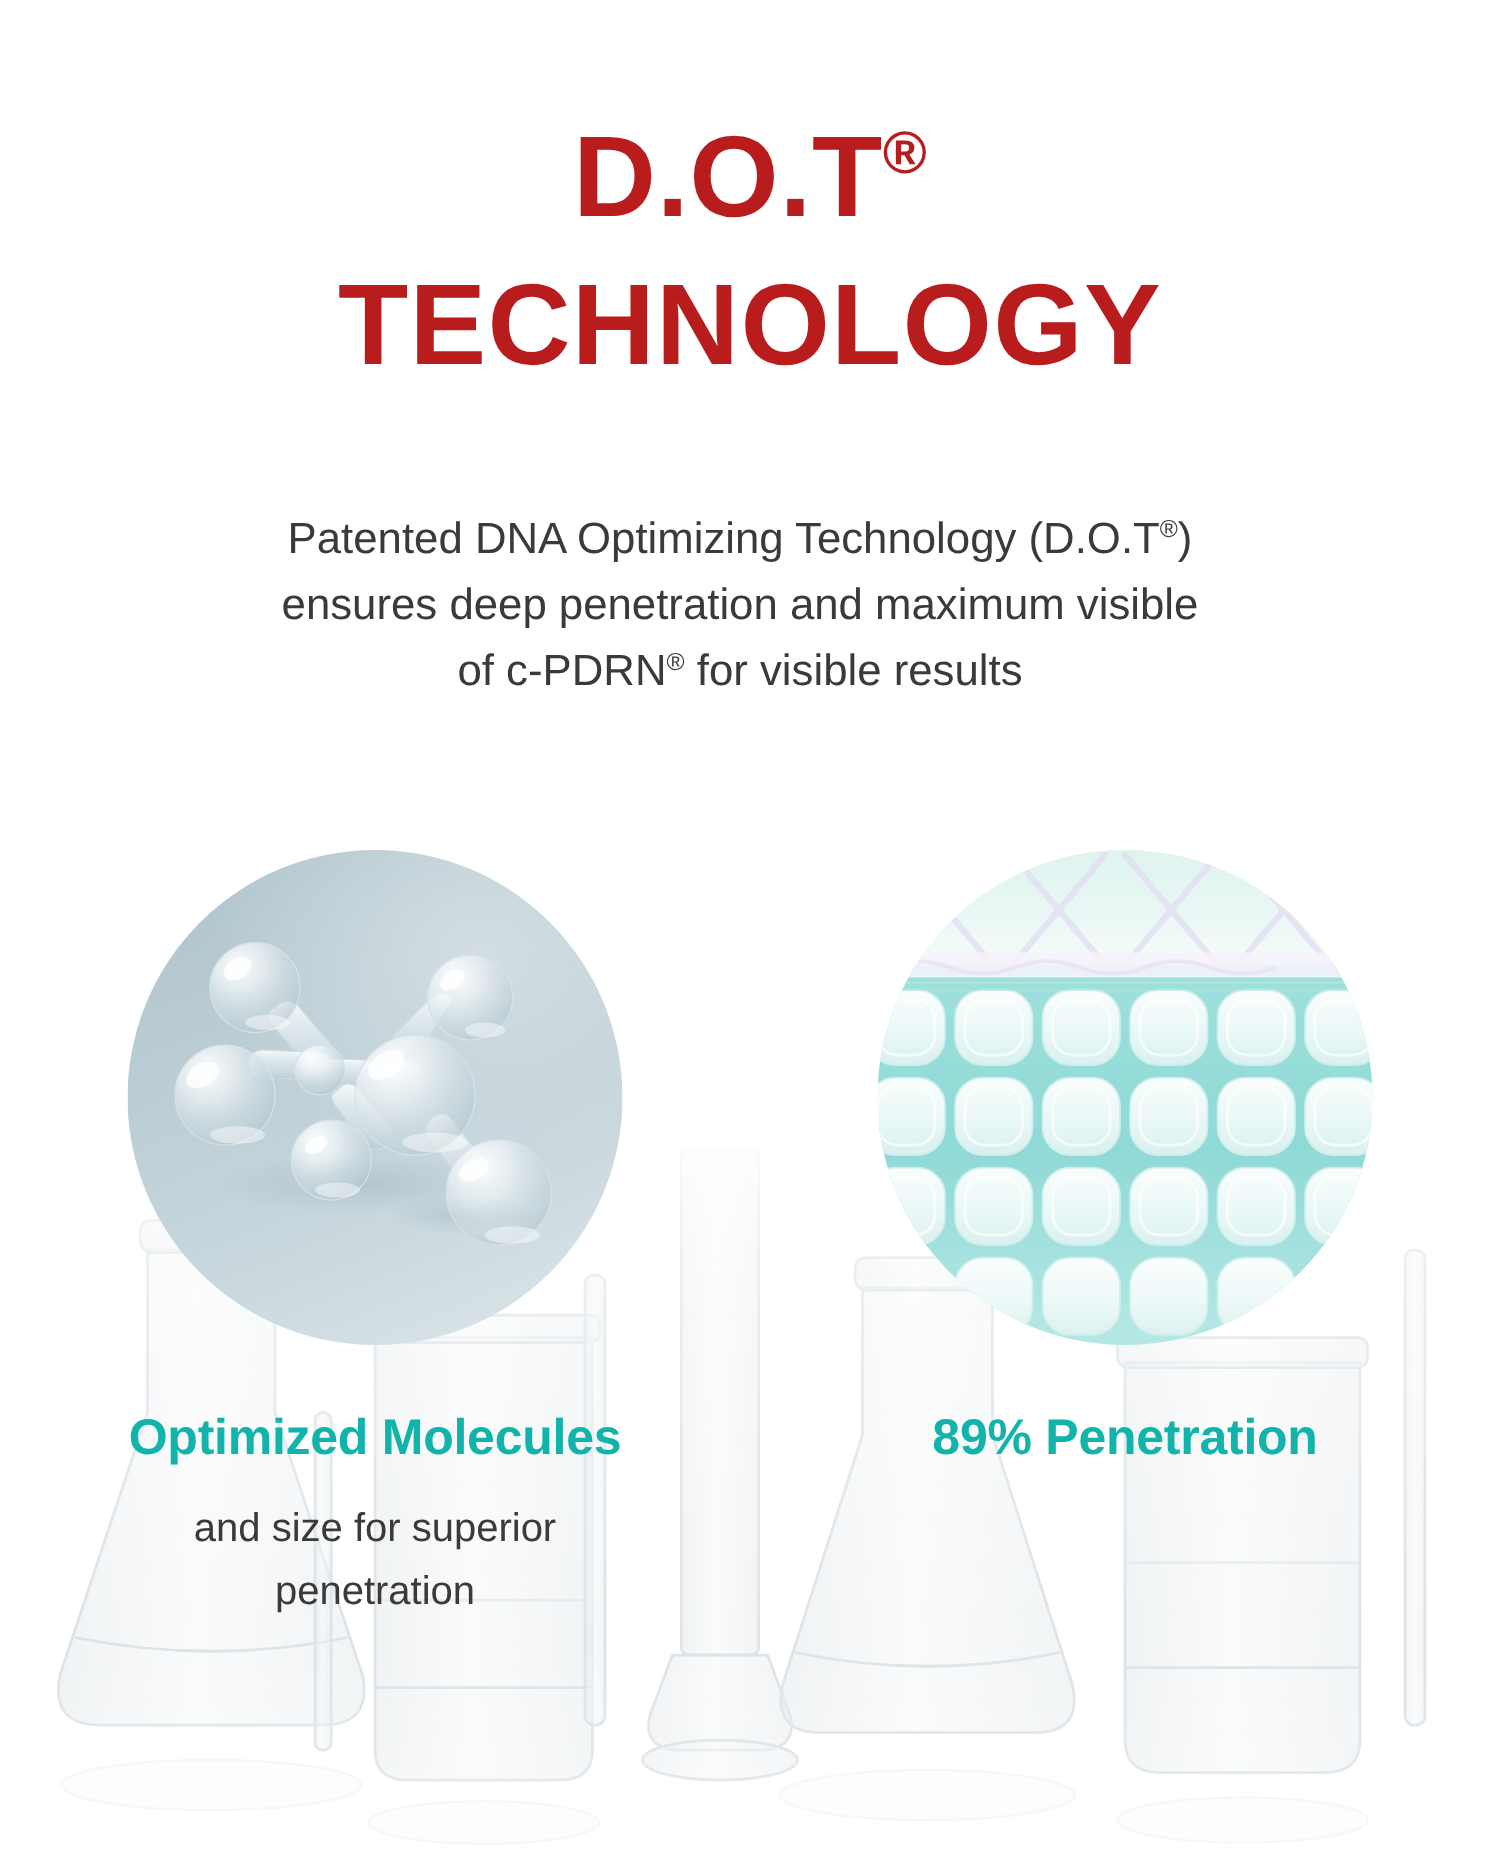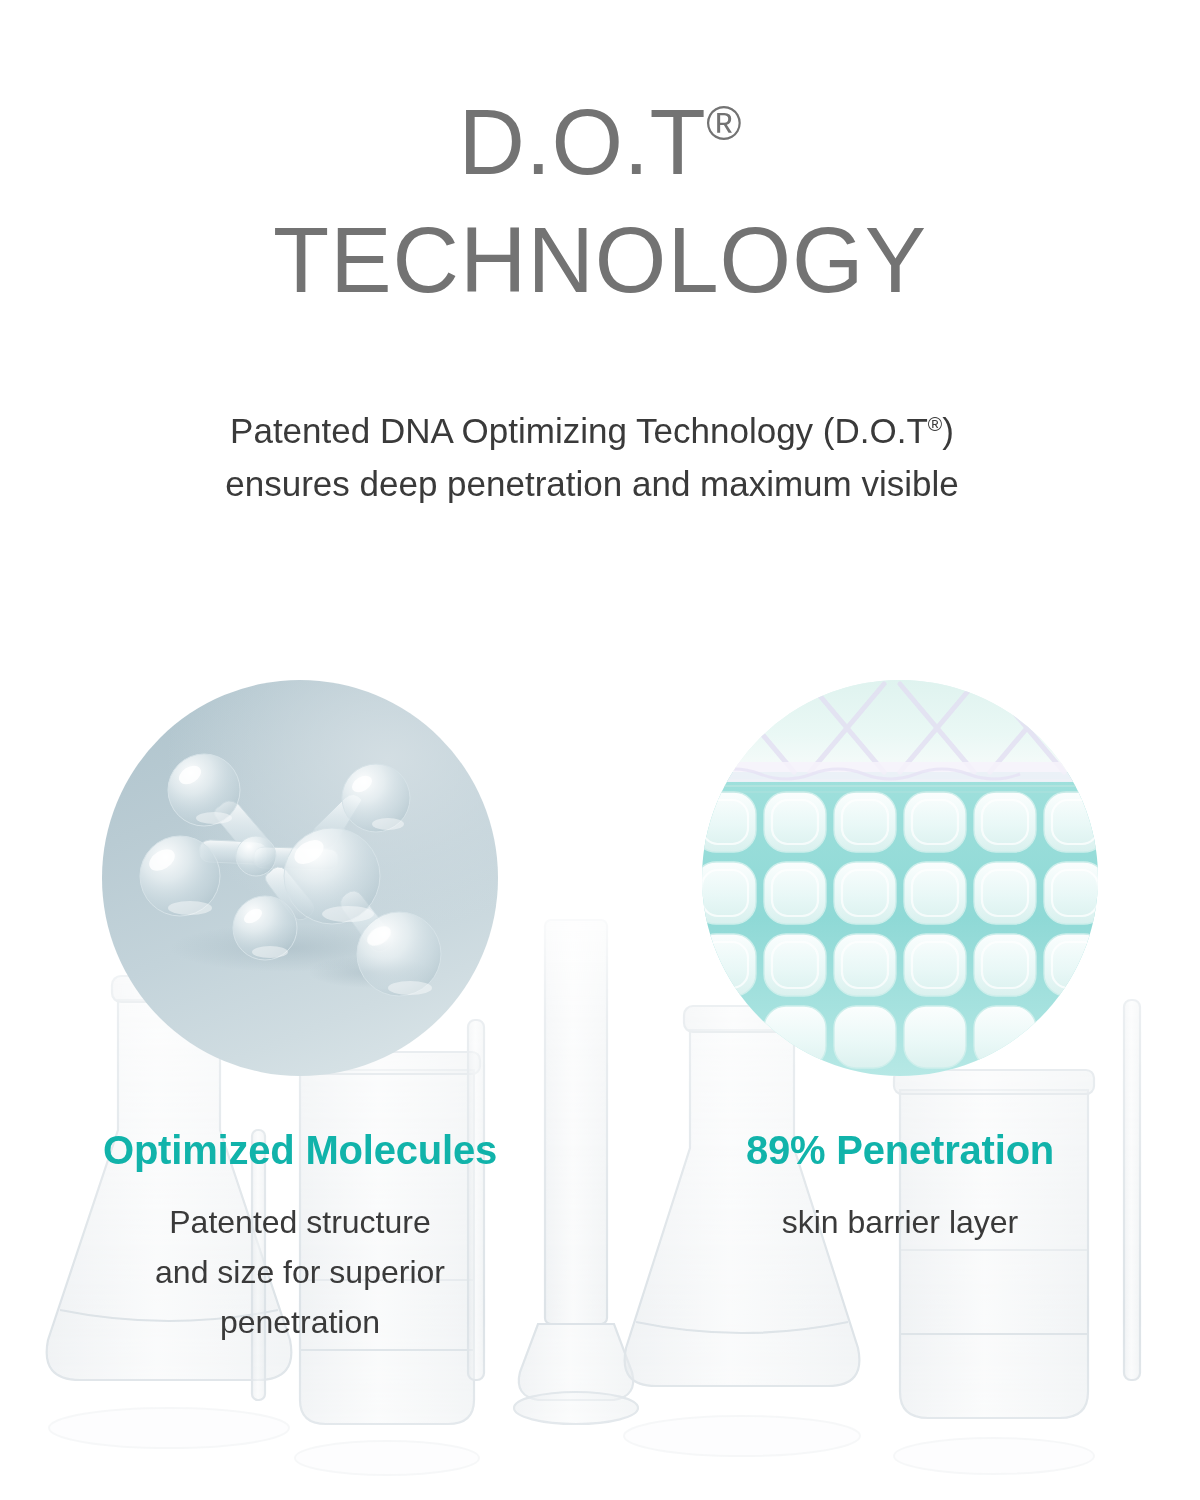--- a/index.html
+++ b/index.html
@@ -31,23 +31,23 @@
   
   .title-block {
     position:absolute;
     left:0; top:96px;
     width:1200px;
     text-align:center;
   }
   .title-line1,
   .title-line2 {
     display:block;
-    color:#737373;
+    color:#b91c1c;
     font-family:"Liberation Sans", sans-serif;
-    font-weight:400;
+    font-weight:700;
     letter-spacing:0.5px;
     line-height:1.0;
     white-space:nowrap;
   }
   .title-line1 { font-size:92px; }
   .title-line2 { font-size:92px; margin-top:26px; letter-spacing:1px; }
 
   .title-line1 .reg-big {
     font-size:0.52em;
     vertical-align:0.72em;
@@ -191,20 +191,21 @@
   </div>
 
   <div class="title-block">
     <span class="title-line1"><span>D.O.T</span><span class="reg-big">®</span></span>
     <span class="title-line2">TECHNOLOGY</span>
   </div>
 
   <div class="subtitle">
     <span class="ln"><span>Patented DNA Optimizing Technology (D.O.T</span><span class="reg-sm">®</span><span>)</span></span>
     <span class="ln">ensures deep penetration and maximum visible</span>
+    <span class="ln"><span>of c-PDRN</span><span class="reg-sm">®</span><span> for visible results</span></span>
   </div>
 
   <div class="columns">
 
     <div class="col">
       <div class="circle circle-molecule">
         <svg viewBox="0 0 396 396" xmlns="http://www.w3.org/2000/svg" aria-hidden="true">
           <defs>
             <radialGradient id="sph" cx="32%" cy="26%" r="78%">
               <stop offset="0%" stop-color="#ffffff" stop-opacity="0.96"></stop>
@@ -259,21 +260,20 @@
             <ellipse cx="88" cy="228" rx="22" ry="7"></ellipse>
             <ellipse cx="168" cy="272" rx="18" ry="6"></ellipse>
             <ellipse cx="246" cy="234" rx="26" ry="8"></ellipse>
             <ellipse cx="308" cy="308" rx="22" ry="7"></ellipse>
           </g>
         </svg>
       </div>
 
       <div class="feature-heading">Optimized Molecules</div>
       <div class="feature-body">
-        <span class="ln">Patented structure</span>
         <span class="ln">and size for superior</span>
         <span class="ln">penetration</span>
       </div>
     </div>
 
     <div class="col">
       <div class="circle circle-lattice">
         <svg viewBox="0 0 396 396" xmlns="http://www.w3.org/2000/svg" aria-hidden="true">
           <defs>
             <linearGradient id="cellFill" x1="0" y1="0" x2="0" y2="1">
@@ -367,18 +367,17 @@
 
           <rect x="0" y="82" width="396" height="20" fill="#f6f2fb" opacity="0.88"></rect>
           <g stroke="#e6e0f4" stroke-width="3" opacity="0.7" fill="none">
             <path d="M6 94 q26 -10 52 0 t52 0 t52 0 t52 0 t52 0 t52 0"></path>
           </g>
         </svg>
       </div>
 
       <div class="feature-heading">89% Penetration</div>
       <div class="feature-body">
-        <span class="ln">skin barrier layer</span>
       </div>
     </div>
 
   </div>
 </div>
 
 </body></html>

